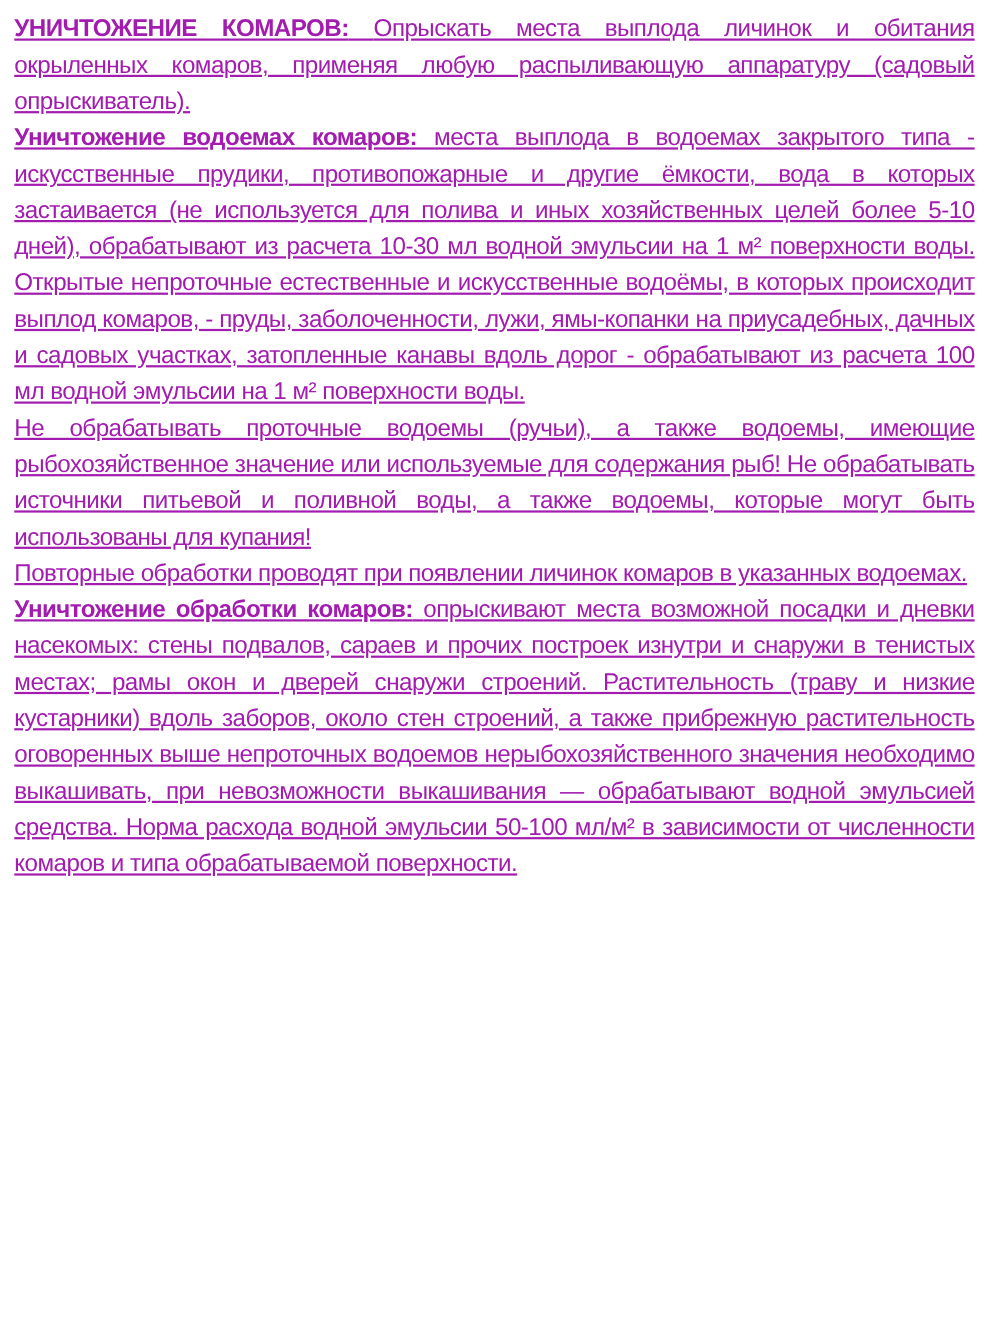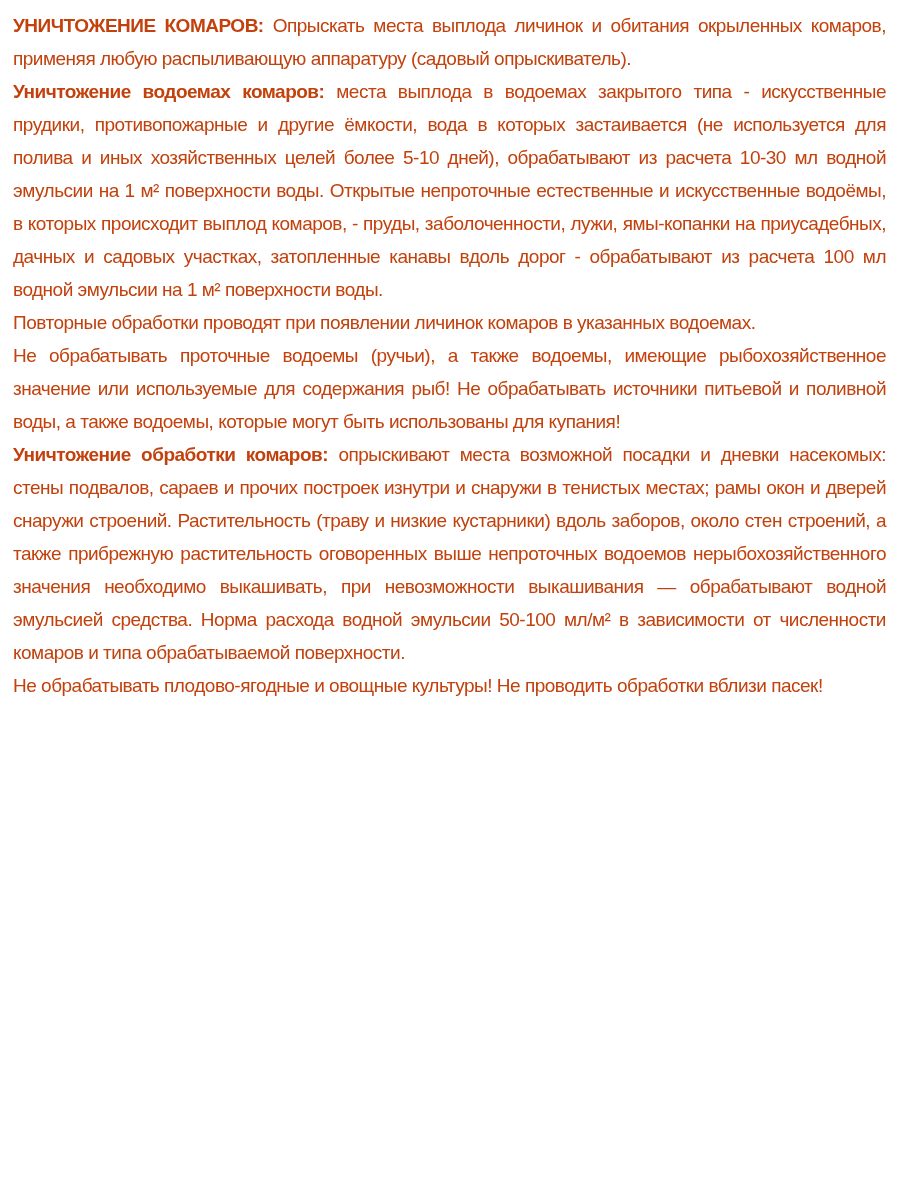--- a/index.html
+++ b/index.html
@@ -11,25 +11,26 @@
     position: relative;
     width: 900px;
     height: 1200px;
     background: #ffffff;
     box-sizing: border-box;
     padding: 9px 14px 0 13px;
     overflow: hidden;
   }
   .doc-text {
     font-family: "Liberation Sans", "DejaVu Sans", sans-serif;
-    font-size: 19px;
+    font-size: 22px;
     line-height: 33px;
     letter-spacing: -0.5px;
-    color: #c2410c;
+    color: #a21caf;
     text-align: justify;
+    text-decoration: underline;
   }
   .doc-text p {
     margin: 0;
     padding: 0;
   }
   .doc-text b {
     font-weight: bold;
   }
 </style>
 </head>
@@ -38,25 +39,23 @@
 <div class="page">
   <div class="doc-text">
 
     <p><b>УНИЧТОЖЕНИЕ КОМАРОВ:</b>
       <span>Опрыскать места выплода личинок и обитания окрыленных комаров, применяя любую распыливающую аппаратуру (садовый опрыскиватель).</span></p>
 
     <p><b>Уничтожение водоемах комаров:</b>
       <span>места выплода в водоемах закрытого типа - искусственные прудики, противопожарные и другие ёмкости, вода в которых застаивается (не используется для полива и иных хозяйственных целей более 5-10 дней), обрабатывают из расчета 10-30 мл водной эмульсии на 1 м² поверхности воды. Открытые непроточные естественные и искусственные водоёмы, в которых происходит выплод комаров, - пруды, заболоченности, лужи, ямы-копанки на приусадебных, дачных и садовых участках, затопленные канавы вдоль дорог - обрабатывают из расчета 100 мл водной эмульсии на 1 м² поверхности воды.</span></p>
 
     <p>
-      <span>Повторные обработки проводят при появлении личинок комаров в указанных водоемах.</span></p>
+      <span>Не обрабатывать проточные водоемы (ручьи), а также водоемы, имеющие рыбохозяйственное значение или используемые для содержания рыб! Не обрабатывать источники питьевой и поливной воды, а также водоемы, которые могут быть использованы для купания!</span></p>
 
     <p>
-      <span>Не обрабатывать проточные водоемы (ручьи), а также водоемы, имеющие рыбохозяйственное значение или используемые для содержания рыб! Не обрабатывать источники питьевой и поливной воды, а также водоемы, которые могут быть использованы для купания!</span></p>
+      <span>Повторные обработки проводят при появлении личинок комаров в указанных водоемах.</span></p>
 
     <p><b>Уничтожение обработки комаров:</b>
       <span>опрыскивают места возможной посадки и дневки насекомых: стены подвалов, сараев и прочих построек изнутри и снаружи в тенистых местах; рамы окон и дверей снаружи строений. Растительность (траву и низкие кустарники) вдоль заборов, около стен строений, а также прибрежную растительность оговоренных выше непроточных водоемов нерыбохозяйственного значения необходимо выкашивать, при невозможности выкашивания — обрабатывают водной эмульсией средства. Норма расхода водной эмульсии 50-100 мл/м² в зависимости от численности комаров и типа обрабатываемой поверхности.</span></p>
 
-    <p>
-      <span>Не обрабатывать плодово-ягодные и овощные культуры! Не проводить обработки вблизи пасек!</span></p>
 
   </div>
 </div>
 
 </body></html>

